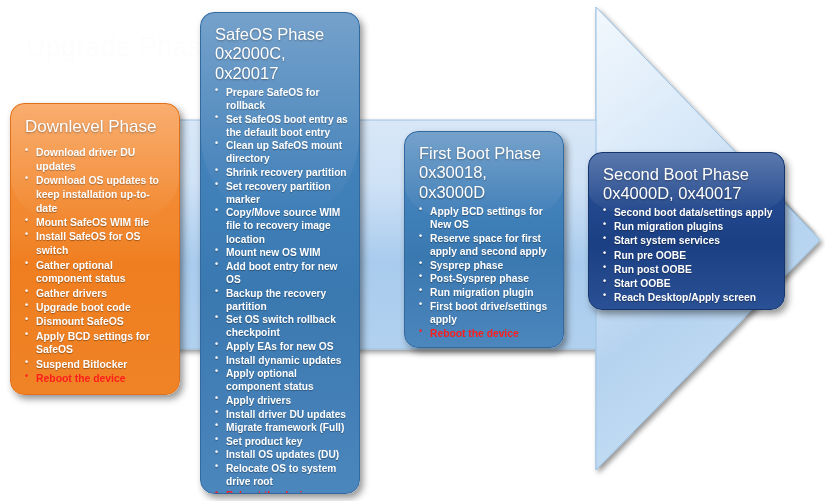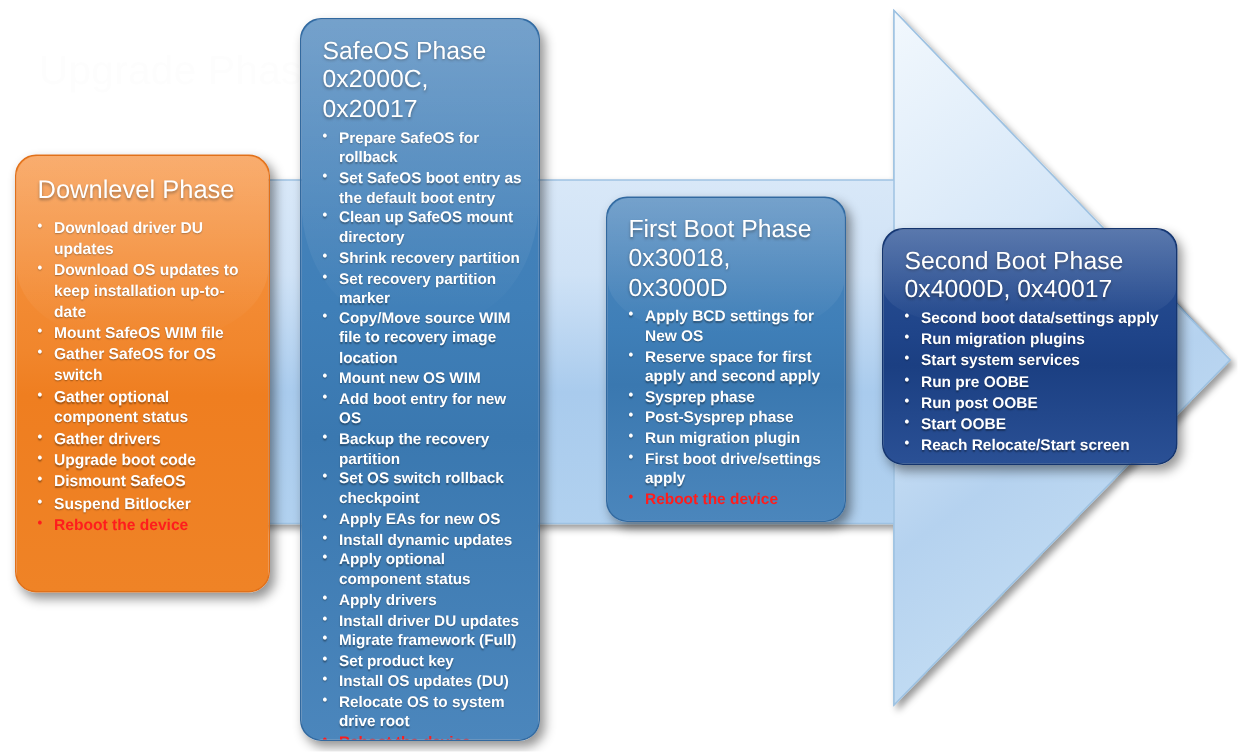--- a/index.html
+++ b/index.html
@@ -147,25 +147,26 @@
   </svg>
 
   <div class="watermark">Upgrade Phases</div>
 
   <div class="box" id="box-downlevel">
     <h2>Downlevel Phase</h2>
     <ul>
         <li>Download driver DU updates</li>
         <li>Download OS updates to keep installation up-to-date</li>
         <li>Mount SafeOS WIM file</li>
-        <li>Gather SafeOS for OS switch</li>
+        <li>Install SafeOS for OS switch</li>
         <li>Gather optional component status</li>
         <li>Gather drivers</li>
         <li>Upgrade boot code</li>
         <li>Dismount SafeOS</li>
+        <li>Apply BCD settings for SafeOS</li>
         <li>Suspend Bitlocker</li>
         <li class="reboot">Reboot the device</li>
       </ul>
   </div>
 
   <div class="box" id="box-safeos">
     <h2>SafeOS Phase</h2>
     <h3>0x2000C, 0x20017</h3>
     <ul>
         <li>Prepare SafeOS for rollback</li>
@@ -208,17 +209,17 @@
   <div class="box" id="box-secondboot">
     <h2>Second Boot Phase</h2>
     <h3>0x4000D, 0x40017</h3>
     <ul>
         <li>Second boot data/settings apply</li>
         <li>Run migration plugins</li>
         <li>Start system services</li>
         <li>Run pre OOBE</li>
         <li>Run post OOBE</li>
         <li>Start OOBE</li>
-        <li>Reach Relocate/Start screen</li>
+        <li>Reach Desktop/Apply screen</li>
       </ul>
   </div>
 
 </div>
 
 </body></html>

